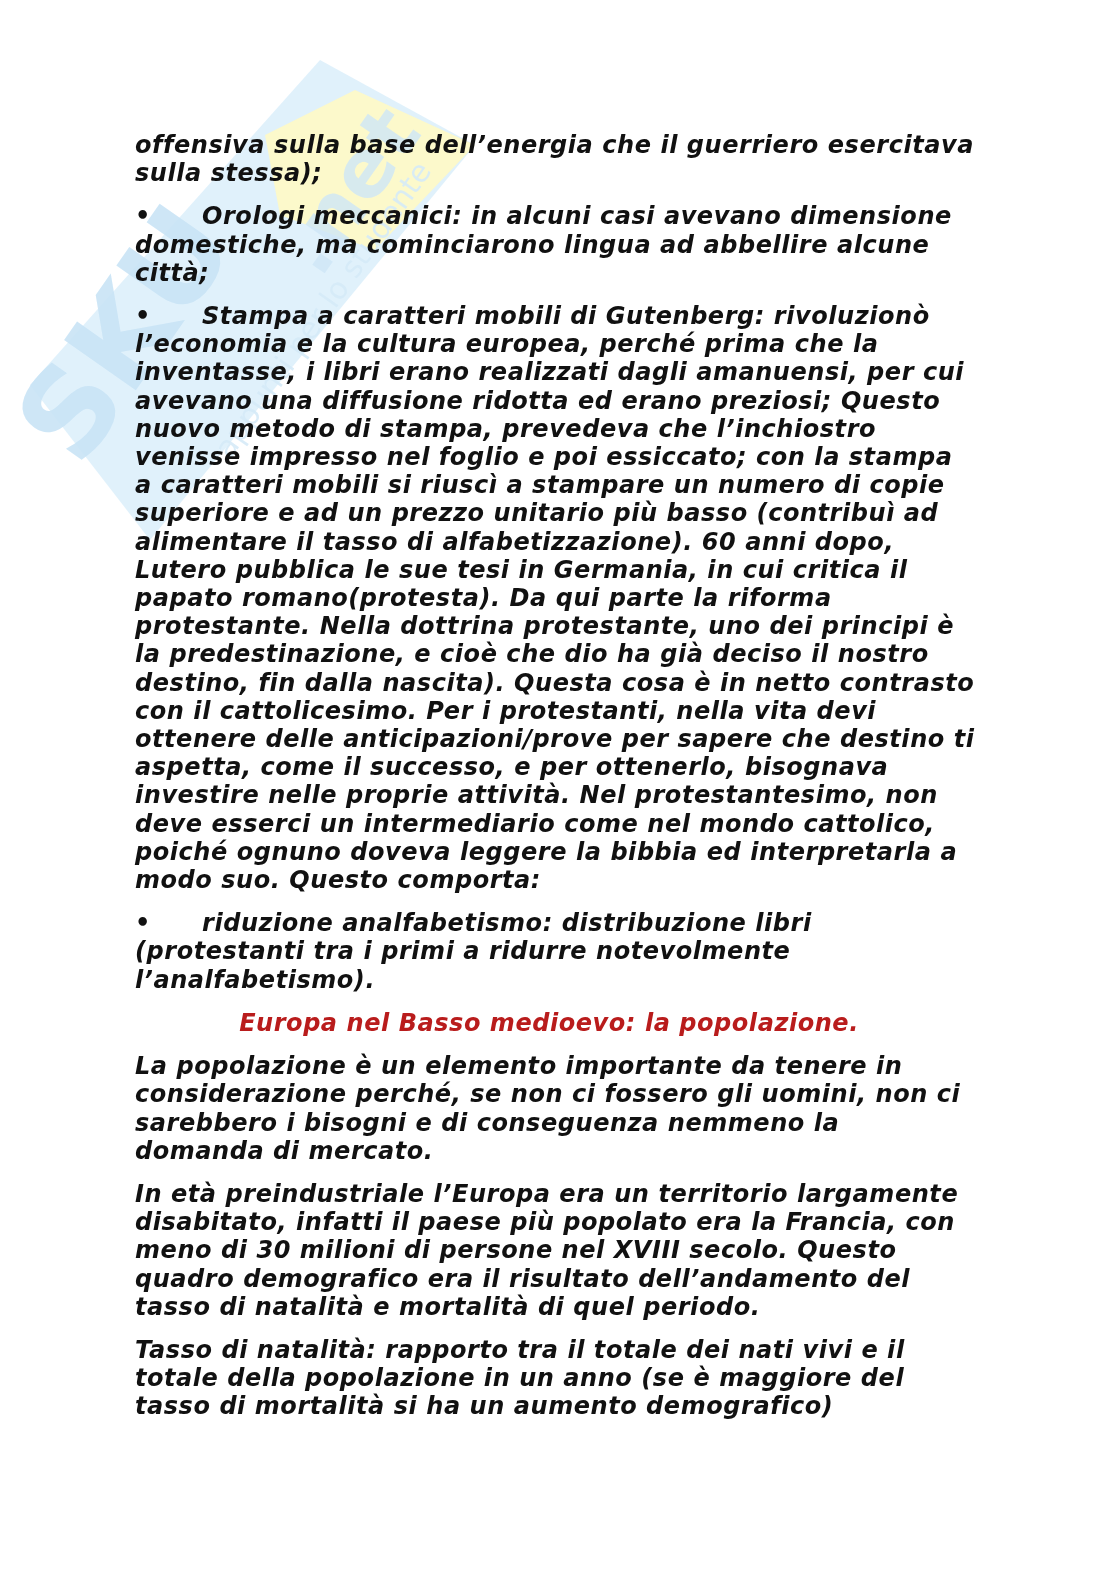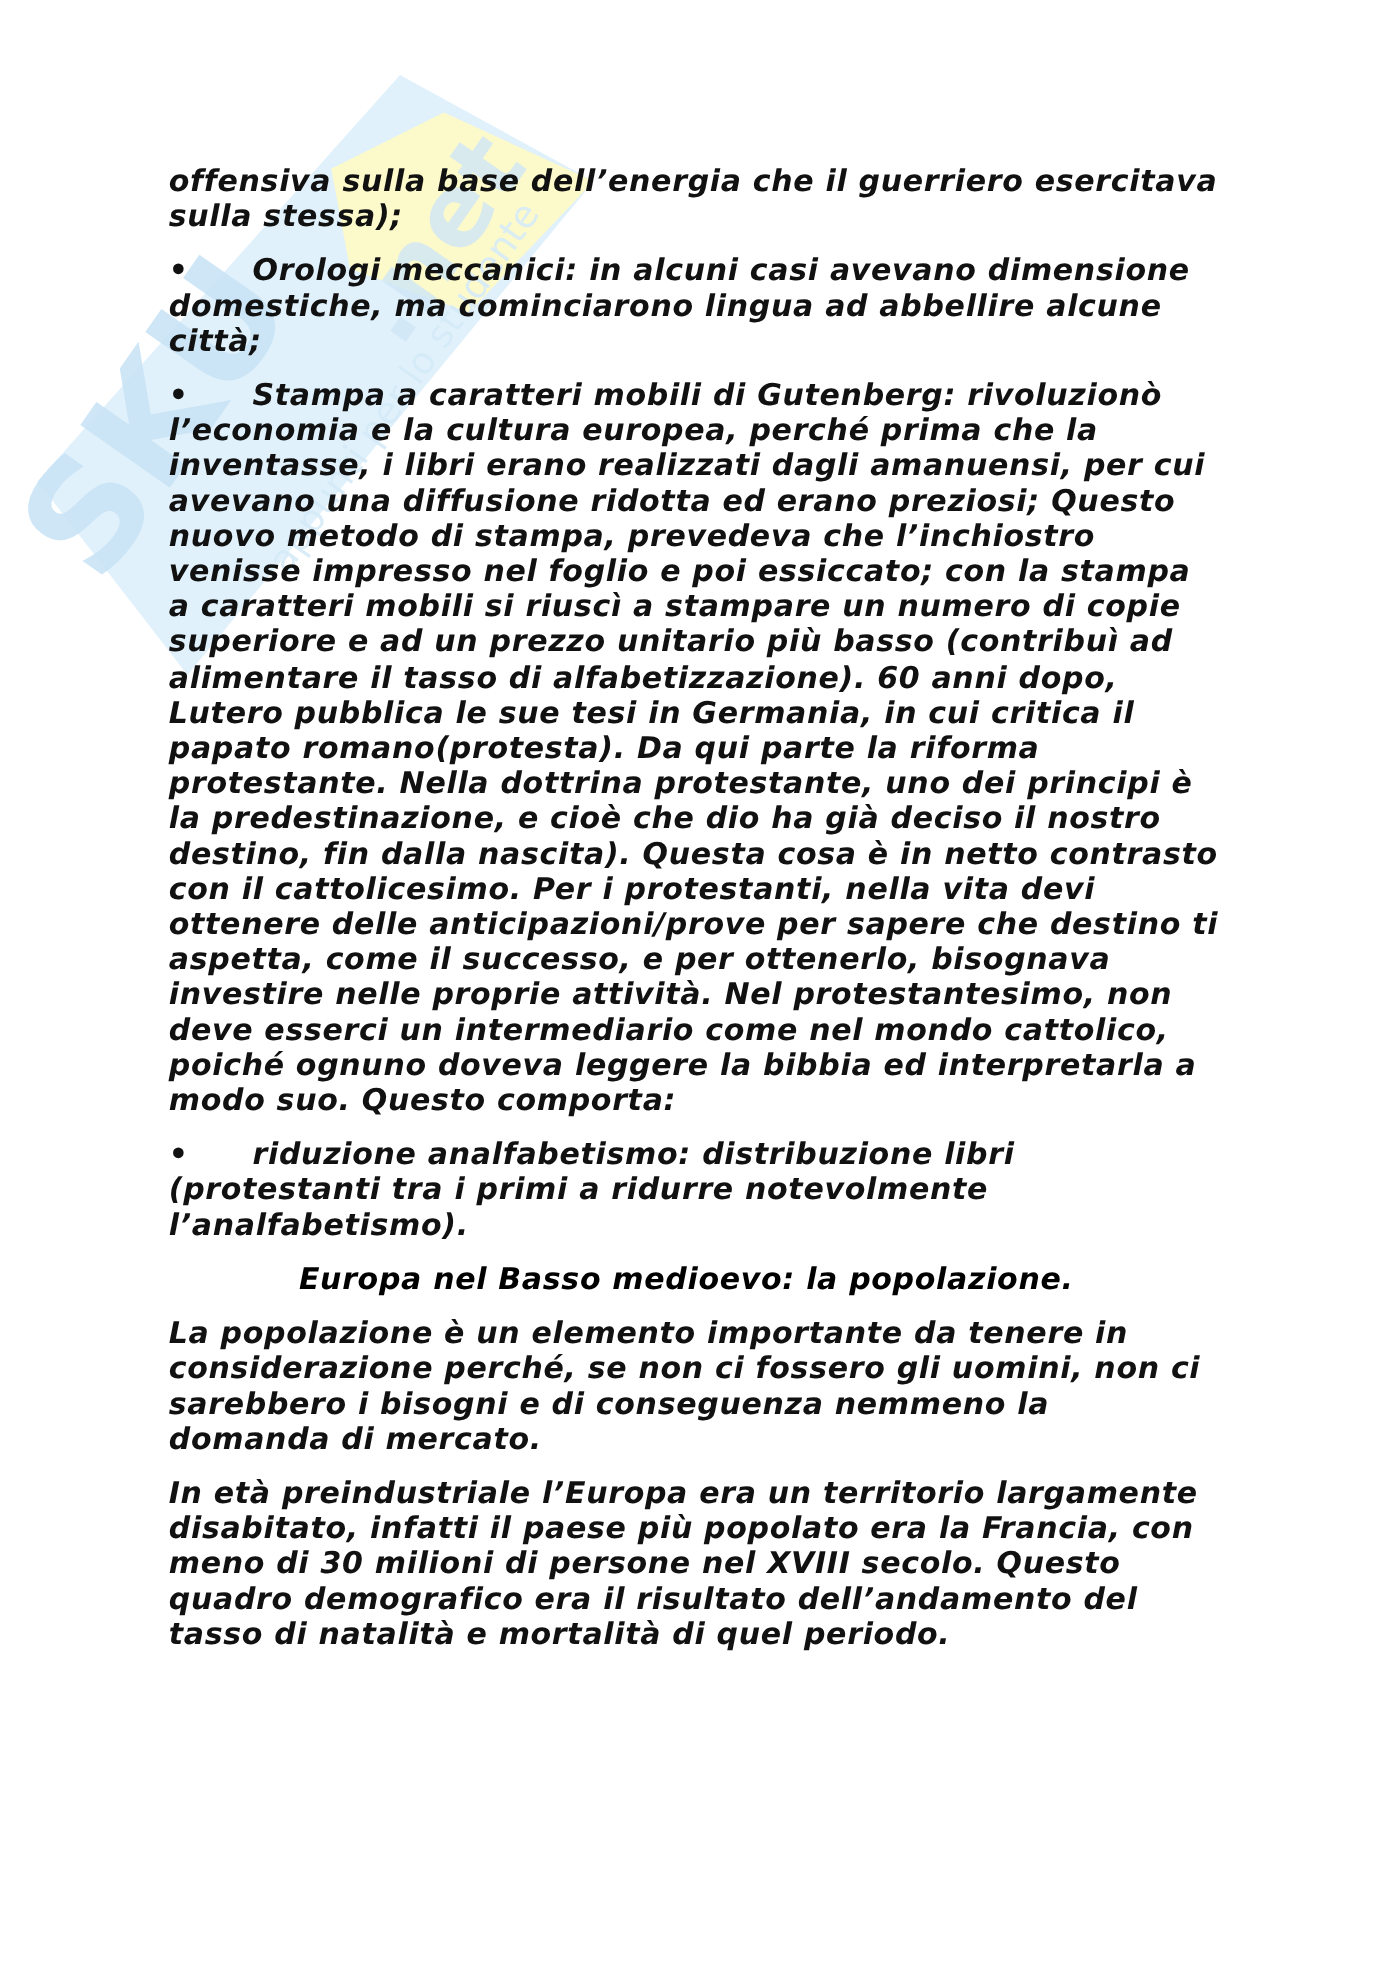--- a/index.html
+++ b/index.html
@@ -48,21 +48,21 @@
     }
     .bullet-para {
       margin: 0 0 15px 0;
     }
     .bullet {
       display: inline-block;
       width: 67px;
       font-style: normal;
     }
     .heading {
-      color: #000000;
+      color: #b91c1c;
       text-align: center;
       margin: 0 0 15px 0;
       padding-right: 12px;
     }
   </style>
 </head>
 <body>
 
 <div class="page">
 
@@ -86,14 +86,15 @@
 
 
     <p class="bullet-para"><span class="bullet">•</span><span>riduzione analfabetismo: distribuzione libri (protestanti tra i primi a ridurre notevolmente l’analfabetismo).</span></p>
 
     <p class="heading">Europa nel Basso medioevo: la popolazione.</p>
 
     <p class="para">La popolazione è un elemento importante da tenere in considerazione perché, se non ci fossero gli uomini, non ci sarebbero i bisogni e di conseguenza nemmeno la domanda di mercato.</p>
 
     <p class="para">In età preindustriale l’Europa era un territorio largamente disabitato, infatti il paese più popolato era la Francia, con meno di 30 milioni di persone nel XVIII secolo. Questo quadro demografico era il risultato dell’andamento del tasso di natalità e mortalità di quel periodo.</p>
 
+    <p class="para">Tasso di natalità: rapporto tra il totale dei nati vivi e il totale della popolazione in un anno (se è maggiore del tasso di mortalità si ha un aumento demografico)</p>
   </div>
 </div>
 
 </body></html>

